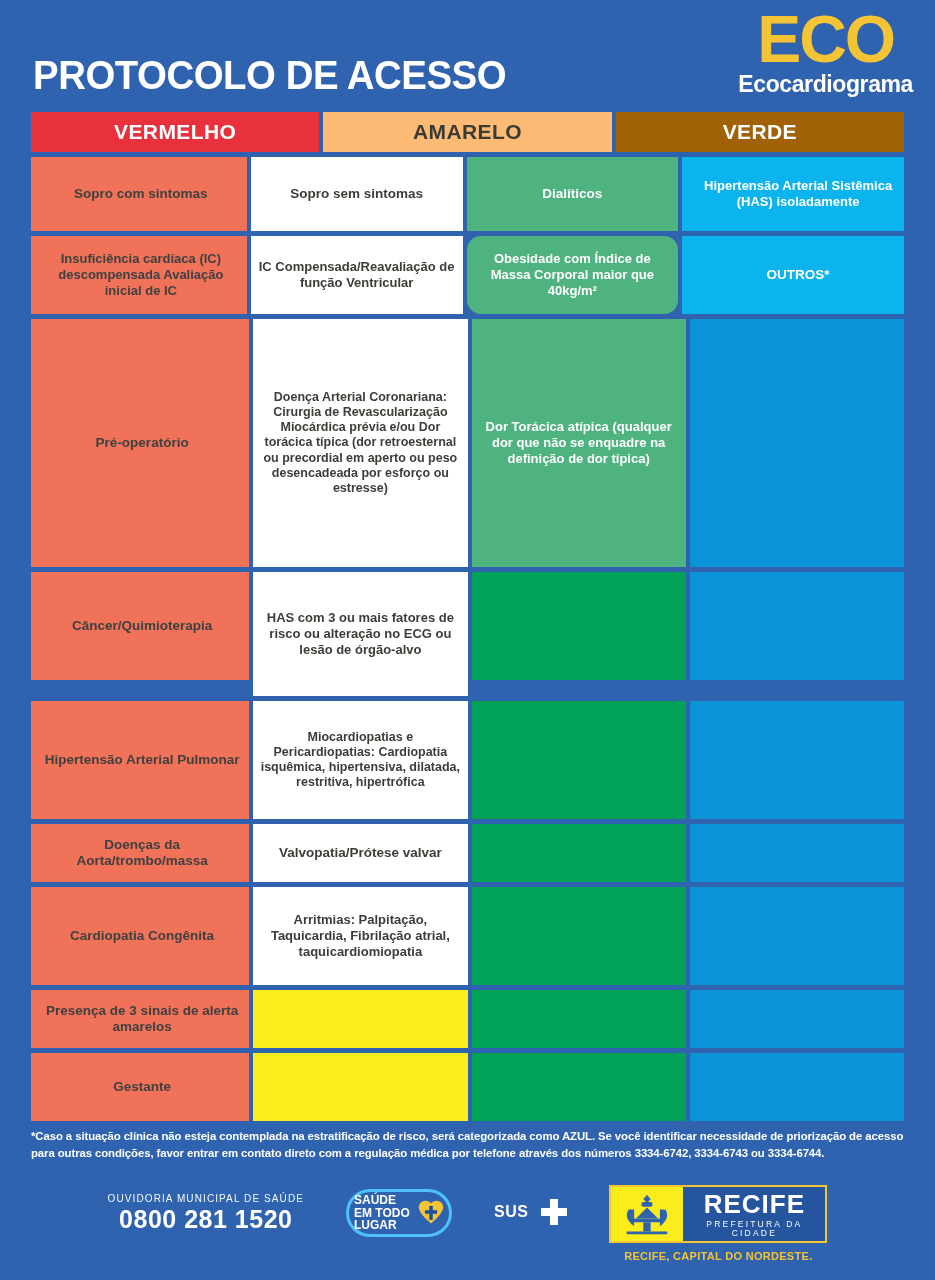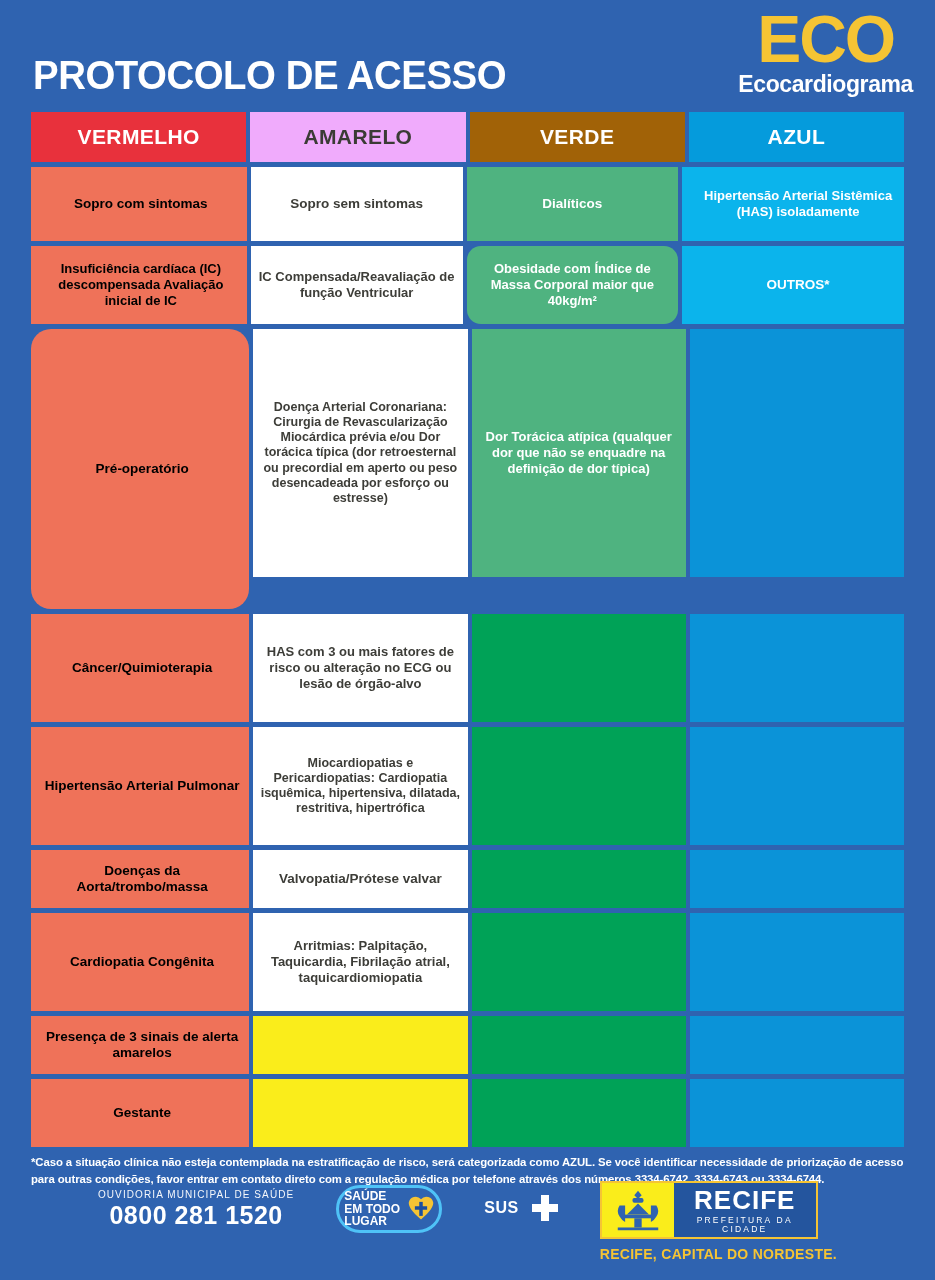--- a/index.html
+++ b/index.html
@@ -67,28 +67,28 @@
     display:flex;
     align-items:center;
     justify-content:center;
     text-align:center;
     padding:6px 6px;
     font-weight:bold;
     line-height:1.22;
   }
 
   
-  .hdr { height:50px; font-size:21px; letter-spacing:0.4px; }
+  .hdr { height:40px; font-size:21px; letter-spacing:0.4px; }
   .hdr.red    { background:#e8313c; color:#ffffff; }
-  .hdr.yellow { background:#f0abfc; color:#3b3b35; }
+  .hdr.yellow { background:#fdba74; color:#3b3b35; }
   .hdr.green  { background:#a16207; color:#ffffff; }
   .hdr.blue   { background:#059bdc; color:#ffffff; }
 
   
-  .red-soft    { background:#ef7259; color:#000000;padding-left:10px; }
+  .red-soft    { background:#ef7259; color:#404040;padding-left:10px; }
   .yellow-soft { background:#ffffff; color:#3d3d38; }
   .green-soft  { background:#4fb380; color:#ffffff; }
   .blue-bright { background:#0bb4ec; color:#ffffff;padding-left:16px; }
   .yellow-full { background:#faed1b; }
   .green-full  { background:#00a257; }
   .blue-flat   { background:#0b93d8; }
 
   .c-txt { font-size:13.5px; }
   .c-txt.sm { font-size:13px; }
   .c-txt.xs { font-size:12.5px; }
@@ -156,63 +156,62 @@
     display:flex; align-items:center; justify-content:center;
   }
   .recife-name {
     flex:1; background:#24559e;
     display:flex; flex-direction:column; align-items:center; justify-content:center;
     color:#ffffff; line-height:1;
   }
   .recife-name .r-main { font-size:26px; font-weight:bold; letter-spacing:1px; }
   .recife-name .r-sub  { font-size:8.5px; letter-spacing:2.2px; margin-top:3px; }
   .recife-tag {
-    color:#f5c434; font-size:14px; font-weight:bold; letter-spacing:0.3px; margin-top:7px;
+    color:#f5c434; font-size:11px; font-weight:bold; letter-spacing:0.3px; margin-top:7px;
   }
 </style>
 </head>
 <body>
 
 <div class="header">
   <div class="page-title">PROTOCOLO DE ACESSO</div>
   <div class="eco-logo">
     <span class="eco-word">ECO</span>
     <span class="eco-sub">Ecocardiograma</span>
   </div>
 </div>
 
 <div class="table-wrap">
   <div class="grid-row">
     <div class="cell hdr red">VERMELHO</div>
     <div class="cell hdr yellow">AMARELO</div>
     <div class="cell hdr green">VERDE</div>
-    <div class="cell hdr blue">AZUL</div>
   </div>
   <div id="rows-host">
       <div class="grid-row">
         <div class="cell red-soft c-txt" style="height: 74px;">Sopro com sintomas</div>
         <div class="cell yellow-soft c-txt" style="height: 74px;">Sopro  sem sintomas</div>
         <div class="cell green-soft c-txt" style="height: 74px;">Dialíticos</div>
         <div class="cell blue-bright c-txt sm" style="height: 74px;">Hipertensão Arterial Sistêmica (HAS) isoladamente</div>
       </div>
       <div class="grid-row">
         <div class="cell red-soft c-txt sm" style="height: 78px;">Insuficiência cardíaca (IC) descompensada Avaliação inicial de IC</div>
         <div class="cell yellow-soft c-txt sm" style="height: 78px;">IC Compensada/Reavaliação de função Ventricular</div>
         <div class="cell green-soft c-txt sm" style="height: 78px; border-radius: 14px;">Obesidade com Índice de Massa Corporal maior que 40kg/m²</div>
         <div class="cell blue-bright c-txt" style="height: 78px;">OUTROS*</div>
       </div>
       <div class="grid-row">
-        <div class="cell red-soft c-txt" style="height: 280px; border-radius: 20px;">Pré-operatório</div>
+        <div class="cell red-soft c-txt" style="height: 248px;">Pré-operatório</div>
         <div class="cell yellow-soft c-txt xs" style="height: 248px;">Doença Arterial Coronariana:  Cirurgia de Revascularização Miocárdica prévia e/ou Dor torácica típica (dor retroesternal ou precordial em aperto ou peso desencadeada por esforço ou estresse)</div>
         <div class="cell green-soft c-txt sm" style="height: 248px;">Dor Torácica atípica (qualquer dor que não se enquadre na definição de dor típica)</div>
         <div class="cell blue-flat c-txt" style="height: 248px;"></div>
       </div>
       <div class="grid-row">
         <div class="cell red-soft c-txt" style="height: 108px;">Câncer/Quimioterapia</div>
-        <div class="cell yellow-soft c-txt sm" style="height: 108px;">HAS com 3 ou mais fatores de risco ou alteração no ECG ou lesão de órgão-alvo</div>
+        <div class="cell yellow-soft c-txt sm" style="height: 124px;">HAS com 3 ou mais fatores de risco ou alteração no ECG ou lesão de órgão-alvo</div>
         <div class="cell green-full c-txt" style="height: 108px;"></div>
         <div class="cell blue-flat c-txt" style="height: 108px;"></div>
       </div>
       <div class="grid-row">
         <div class="cell red-soft c-txt" style="height: 118px;">Hipertensão Arterial Pulmonar</div>
         <div class="cell yellow-soft c-txt xs" style="height: 118px;">Miocardiopatias e Pericardiopatias: Cardiopatia isquêmica, hipertensiva, dilatada, restritiva, hipertrófica</div>
         <div class="cell green-full c-txt" style="height: 118px;"></div>
         <div class="cell blue-flat c-txt" style="height: 118px;"></div>
       </div>
       <div class="grid-row">

